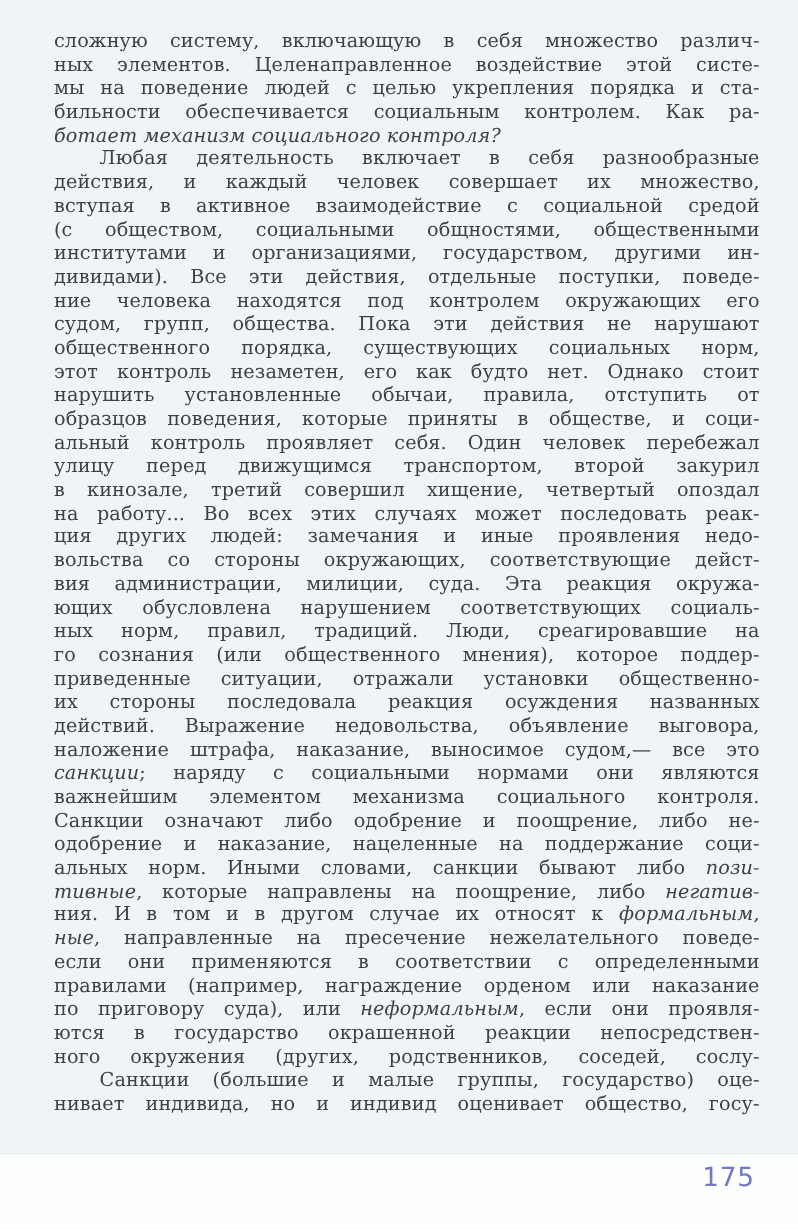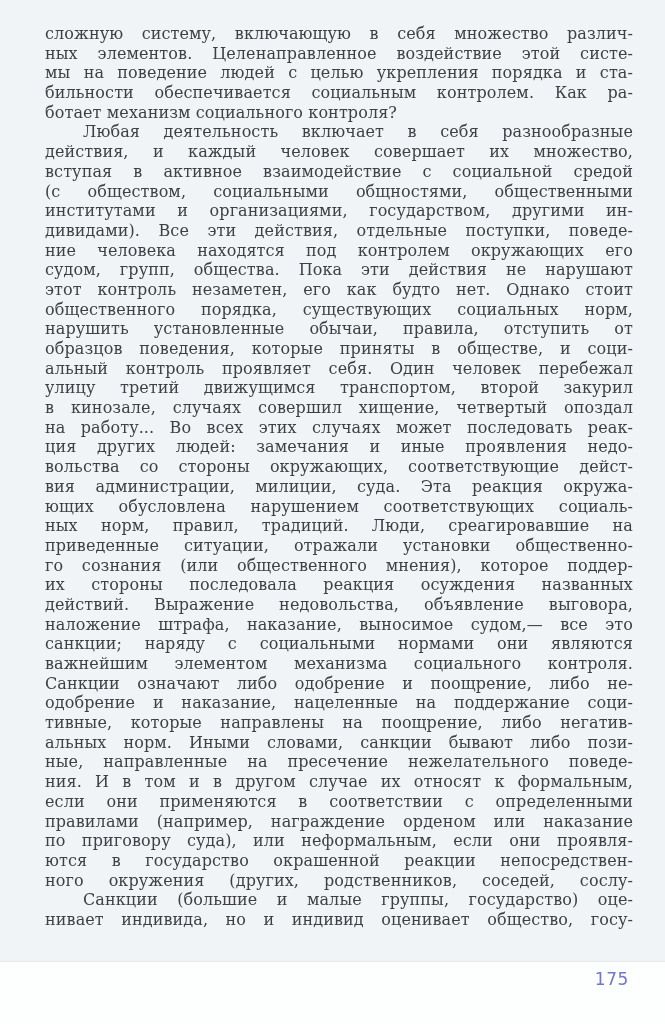--- a/index.html
+++ b/index.html
@@ -35,29 +35,29 @@
     font-size: 16px;
   }
   .line {
     height: 19.7px;
     line-height: 19.7px;
     text-align: justify;
     text-align-last: justify;
     white-space: nowrap;
     letter-spacing: 0.1px;
   }
-  .line.end { text-align-last: left; }
+  .line.end { text-align-last: left; font-style: italic; }
   .line.indent { text-indent: 38px; }
-  .it { }
+  .it { font-style: italic; }
   .page-number {
     position: absolute;
     top: 969px;
     right: 36px;
     font-family: "DejaVu Sans", "Liberation Sans", sans-serif;
-    font-size: 17px;
+    font-size: 22px;
     letter-spacing: 0.6px;
     color: var(--pagenum-color, #7277c8);
   }
 </style>
 </head>
 <body>
 
 <div class="page">
   <div class="scan-bottom"></div>
   <div class="text-block">
@@ -67,46 +67,46 @@
       <div class="line"><span>бильности обеспечивается социальным контролем. Как ра-</span></div>
       <div class="line end"><span>ботает механизм социального контроля?</span></div>
       <div class="line indent"><span>Любая деятельность включает в себя разнообразные</span></div>
       <div class="line"><span>действия, и каждый человек совершает их множество,</span></div>
       <div class="line"><span>вступая в активное взаимодействие с социальной средой</span></div>
       <div class="line"><span>(с обществом, социальными общностями, общественными</span></div>
       <div class="line"><span>институтами и организациями, государством, другими ин-</span></div>
       <div class="line"><span>дивидами). Все эти действия, отдельные поступки, поведе-</span></div>
       <div class="line"><span>ние человека находятся под контролем окружающих его</span></div>
       <div class="line"><span>судом, групп, общества. Пока эти действия не нарушают</span></div>
+      <div class="line"><span>общественного порядка, существующих социальных норм,</span></div>
       <div class="line"><span>этот контроль незаметен, его как будто нет. Однако стоит</span></div>
-      <div class="line"><span>общественного порядка, существующих социальных норм,</span></div>
       <div class="line"><span>нарушить установленные обычаи, правила, отступить от</span></div>
       <div class="line"><span>образцов поведения, которые приняты в обществе, и соци-</span></div>
       <div class="line"><span>альный контроль проявляет себя. Один человек перебежал</span></div>
-      <div class="line"><span>улицу третий движущимся транспортом, второй закурил</span></div>
-      <div class="line"><span>в кинозале, случаях совершил хищение, четвертый опоздал</span></div>
+      <div class="line"><span>улицу перед движущимся транспортом, второй закурил</span></div>
+      <div class="line"><span>в кинозале, третий совершил хищение, четвертый опоздал</span></div>
       <div class="line"><span>на работу... Во всех этих случаях может последовать реак-</span></div>
       <div class="line"><span>ция других людей: замечания и иные проявления недо-</span></div>
       <div class="line"><span>вольства со стороны окружающих, соответствующие дейст-</span></div>
       <div class="line"><span>вия администрации, милиции, суда. Эта реакция окружа-</span></div>
       <div class="line"><span>ющих обусловлена нарушением соответствующих социаль-</span></div>
       <div class="line"><span>ных норм, правил, традиций. Люди, среагировавшие на</span></div>
+      <div class="line"><span>го сознания (или общественного мнения), которое поддер-</span></div>
       <div class="line"><span>приведенные ситуации, отражали установки общественно-</span></div>
-      <div class="line"><span>го сознания (или общественного мнения), которое поддер-</span></div>
       <div class="line"><span>их стороны последовала реакция осуждения названных</span></div>
       <div class="line"><span>действий. Выражение недовольства, объявление выговора,</span></div>
       <div class="line"><span>наложение штрафа, наказание, выносимое судом,— все это</span></div>
       <div class="line"><span class="it">санкции</span><span>; наряду с социальными нормами они являются</span></div>
       <div class="line"><span>важнейшим элементом механизма социального контроля.</span></div>
       <div class="line"><span>Санкции означают либо одобрение и поощрение, либо не-</span></div>
       <div class="line"><span>одобрение и наказание, нацеленные на поддержание соци-</span></div>
+      <div class="line"><span>альных норм. Иными словами, санкции бывают либо </span><span class="it">пози-</span></div>
       <div class="line"><span class="it">тивные</span><span>, которые направлены на поощрение, либо </span><span class="it">негатив-</span></div>
-      <div class="line"><span>альных норм. Иными словами, санкции бывают либо </span><span class="it">пози-</span></div>
+      <div class="line"><span>ния. И в том и в другом случае их относят к </span><span class="it">формальным</span><span>,</span></div>
       <div class="line"><span class="it">ные</span><span>, направленные на пресечение нежелательного поведе-</span></div>
-      <div class="line"><span>ния. И в том и в другом случае их относят к </span><span class="it">формальным</span><span>,</span></div>
       <div class="line"><span>если они применяются в соответствии с определенными</span></div>
       <div class="line"><span>правилами (например, награждение орденом или наказание</span></div>
       <div class="line"><span>по приговору суда), или </span><span class="it">неформальным</span><span>, если они проявля-</span></div>
       <div class="line"><span>ются в государство окрашенной реакции непосредствен-</span></div>
       <div class="line"><span>ного окружения (других, родственников, соседей, сослу-</span></div>
       <div class="line indent"><span>Санкции (большие и малые группы, государство) оце-</span></div>
       <div class="line"><span>нивает индивида, но и индивид оценивает общество, госу-</span></div>
     </div>
   <div class="page-number">175</div>
 </div>

